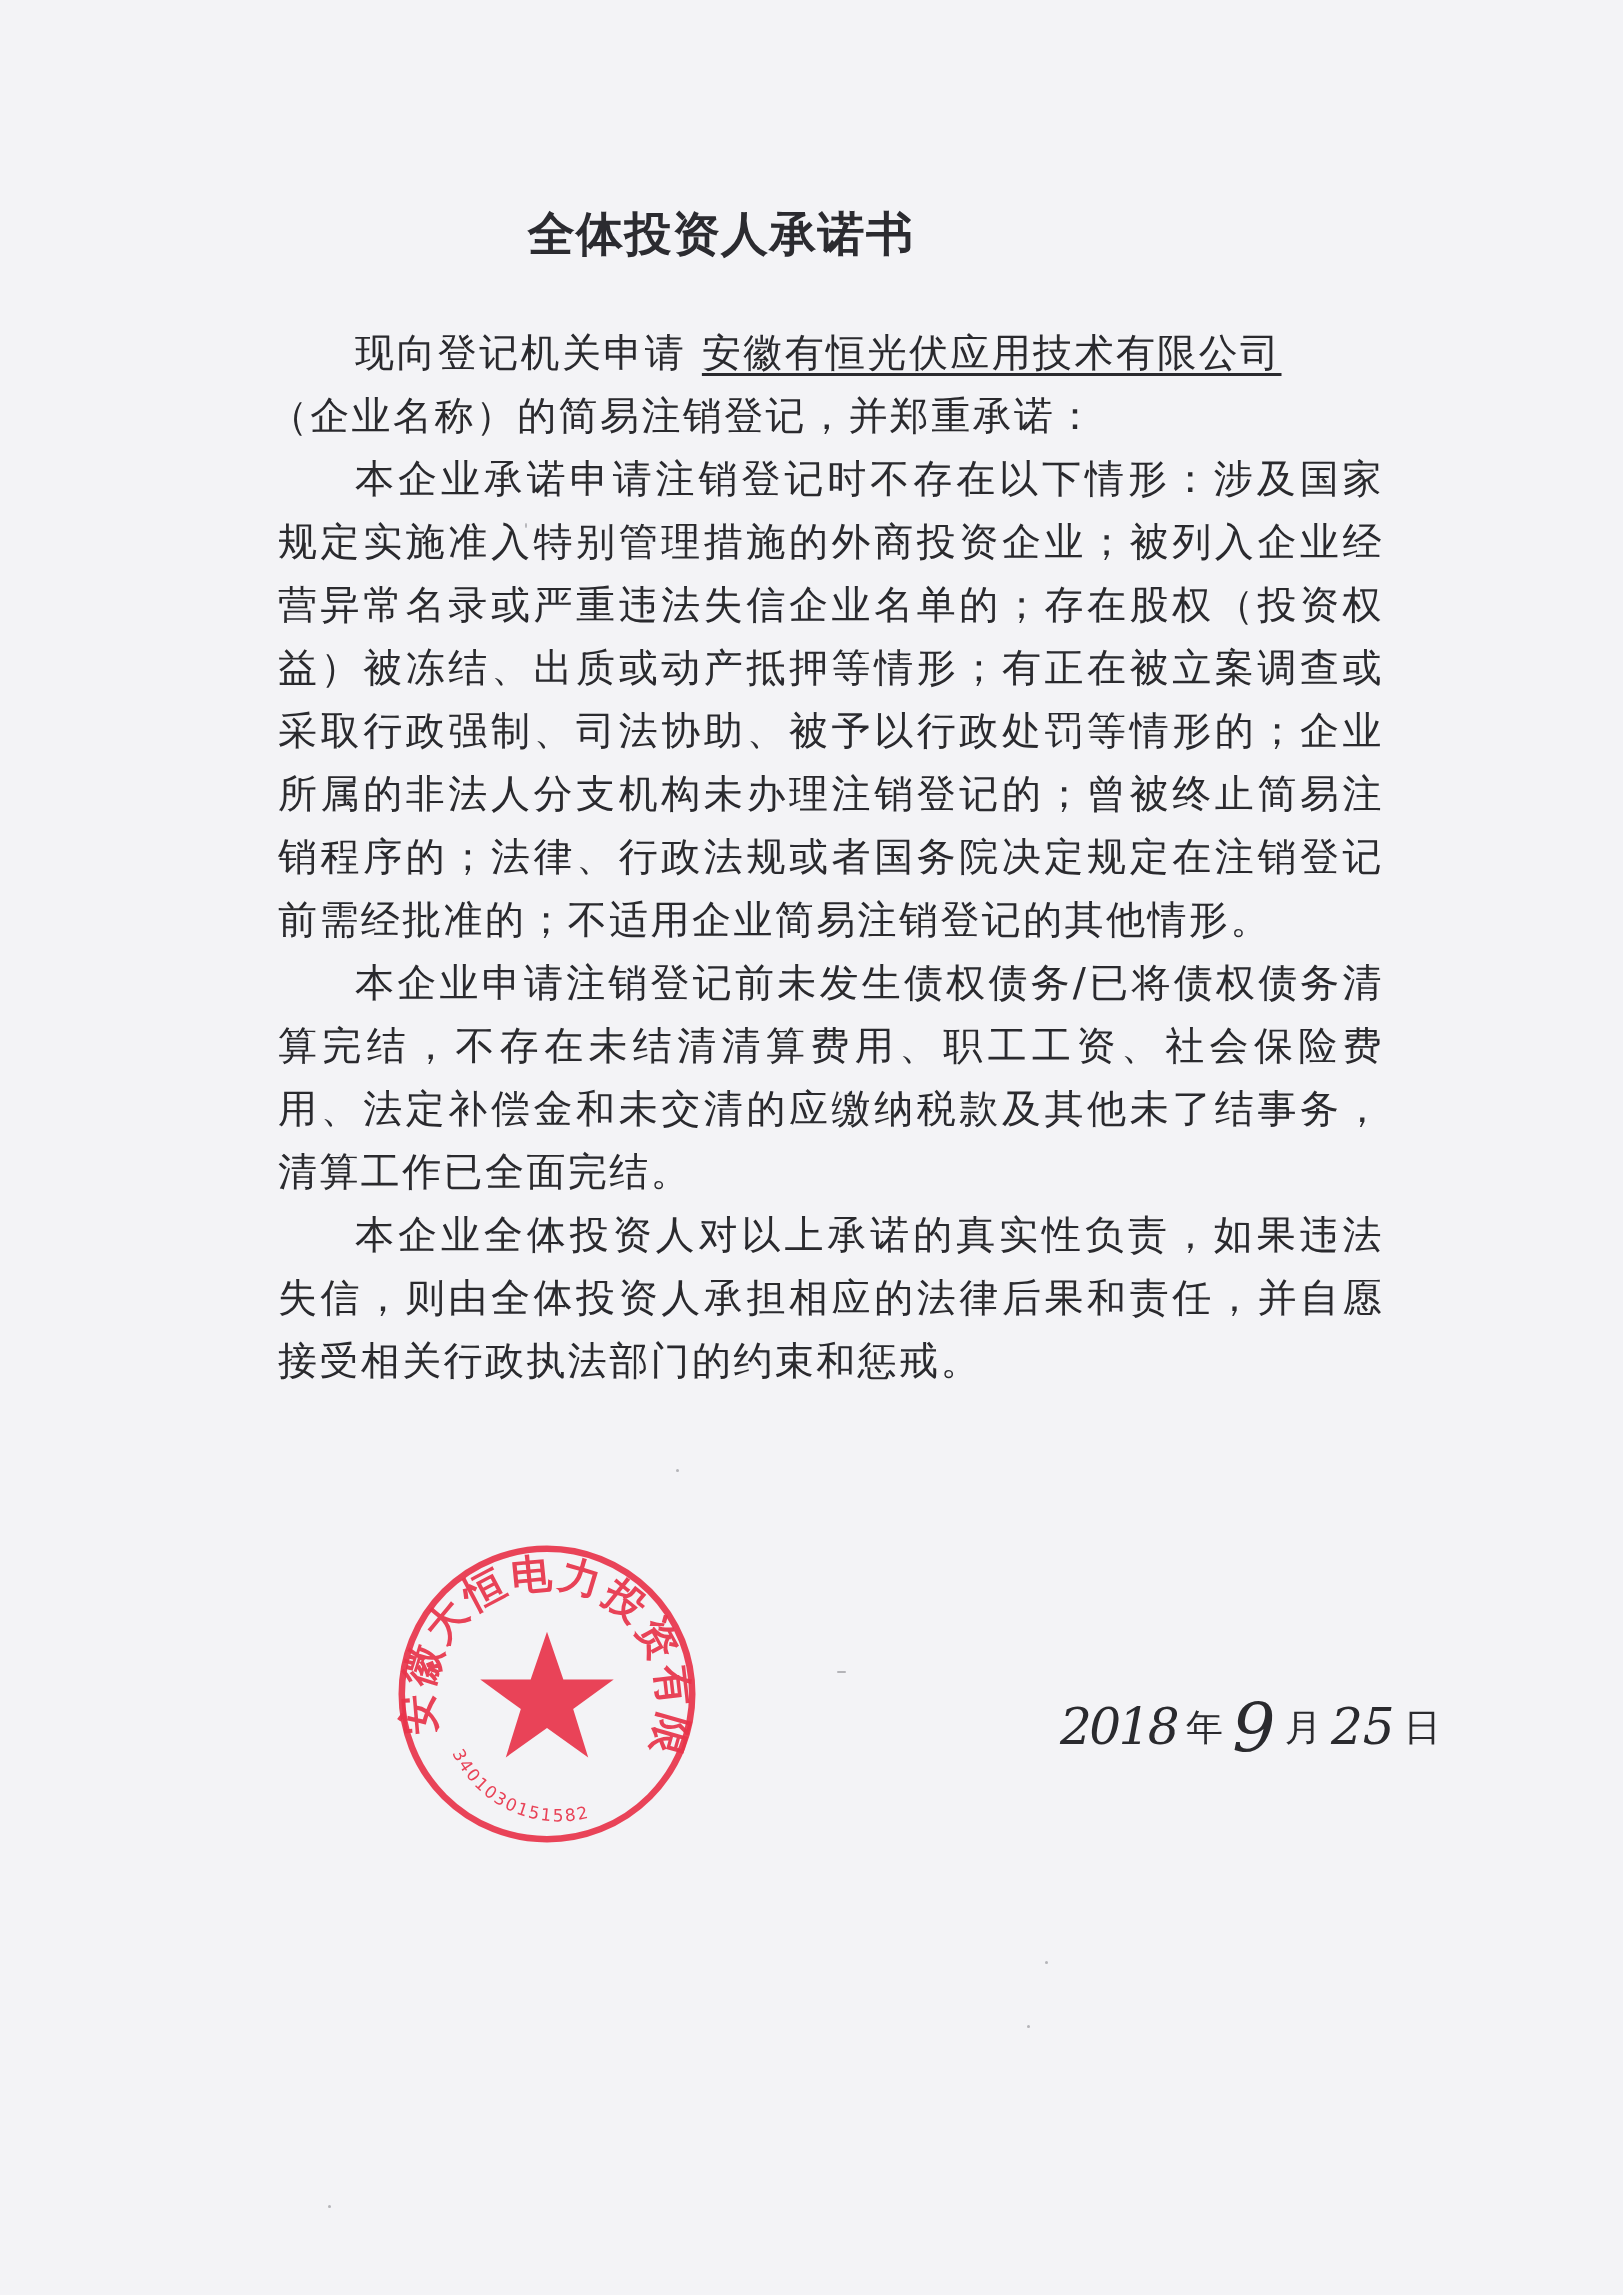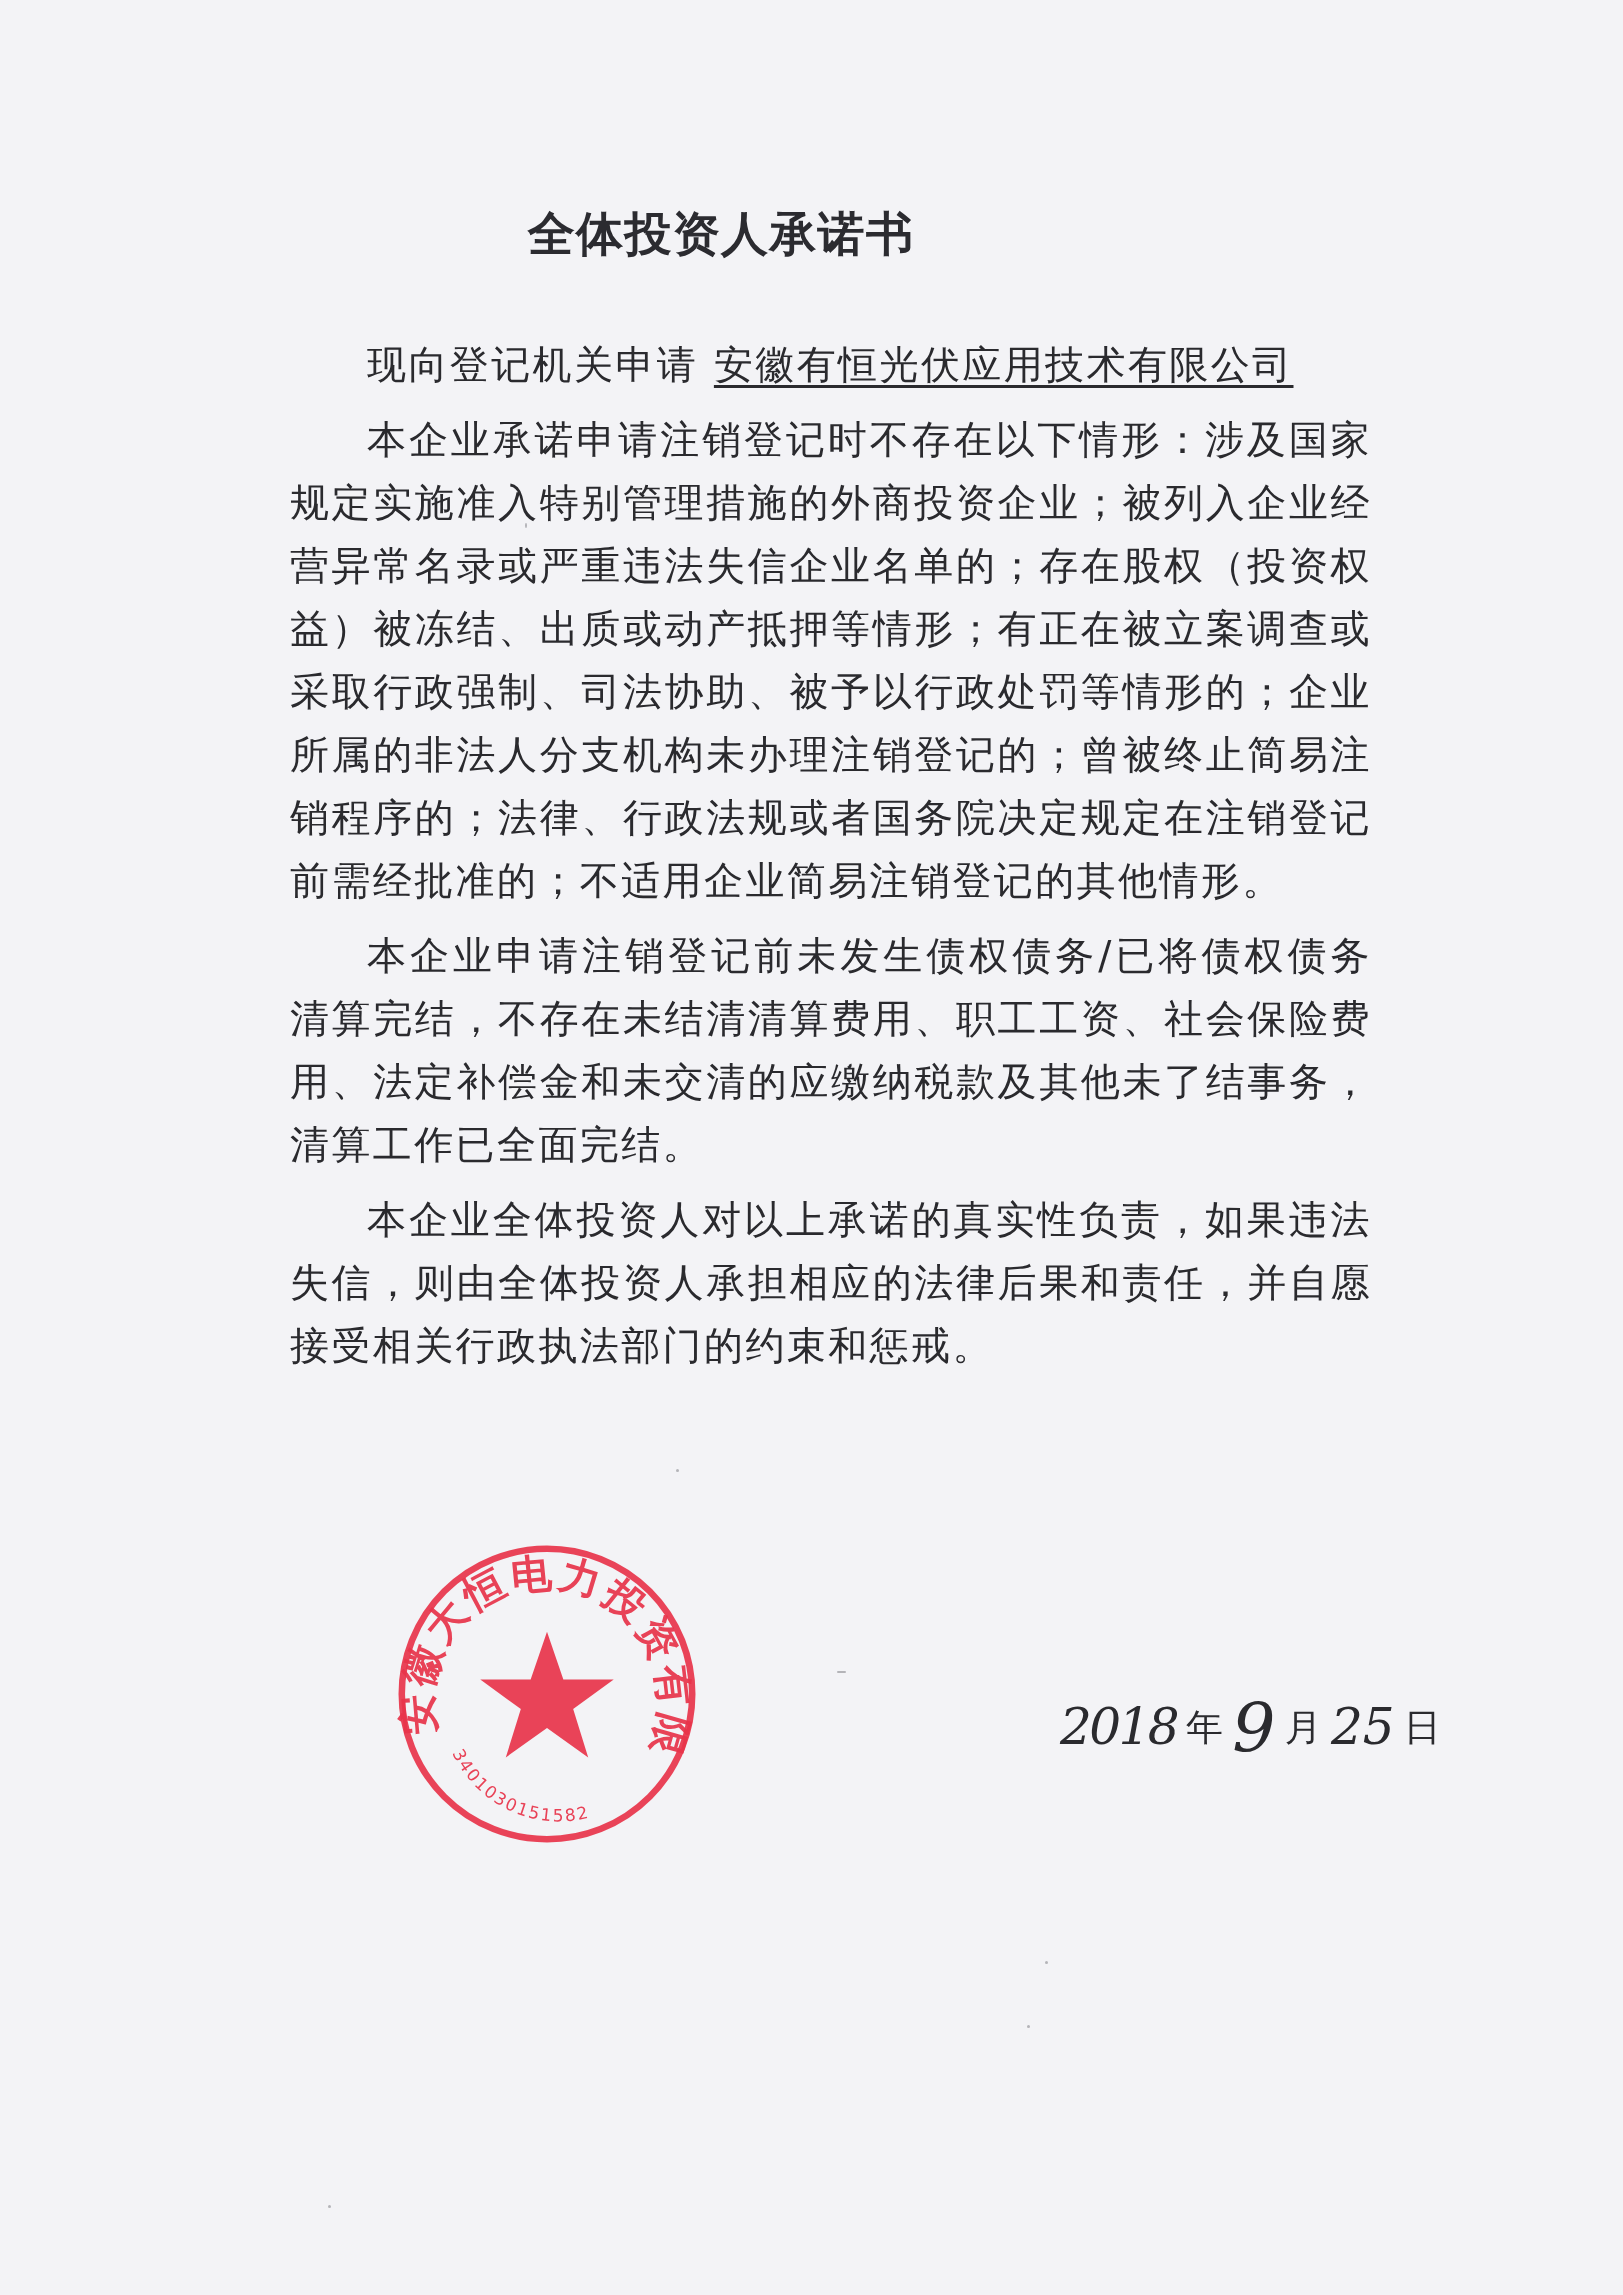--- a/index.html
+++ b/index.html
@@ -38,21 +38,21 @@
     position: absolute;
     left: 278px;
     top: 321px;
     width: 1106px;
     font-size: 39px;
     line-height: 63px;
     letter-spacing: 2.4px;
     color: #2a2a2e;
   }
   .para {
-    margin: 12px;
+    margin: 0;
     text-indent: 77px;
     text-align: justify;
   }
   .company-name {
     text-decoration: underline;
     text-decoration-thickness: 2.6px;
     text-underline-offset: 6.5px;
     padding-left: 15.7px;
   }
   .signature-label {
@@ -103,21 +103,21 @@
 </style>
 </head>
 <body>
 
 <div class="page">
 
   <div class="title">全体投资人承诺书</div>
 
   <div class="body-block">
     <p class="para">
-      <span>现向登记机关申请</span><span class="company-name">安徽有恒光伏应用技术有限公司</span>
+      <span>现向登记机关申请</span><span class="company-name">安徽有恒光伏应用技术有限公司</span><span style="display:block;text-indent:0;margin-left:-9.2px;">（企业名称）的简易注销登记，并郑重承诺：</span>
     </p>
     <p class="para">本企业承诺申请注销登记时不存在以下情形：涉及国家规定实施准入特别管理措施的外商投资企业；被列入企业经营异常名录或严重违法失信企业名单的；存在股权（投资权益）被冻结、出质或动产抵押等情形；有正在被立案调查或采取行政强制、司法协助、被予以行政处罚等情形的；企业所属的非法人分支机构未办理注销登记的；曾被终止简易注销程序的；法律、行政法规或者国务院决定规定在注销登记前需经批准的；不适用企业简易注销登记的其他情形。</p>
     <p class="para">本企业申请注销登记前未发生债权债务/已将债权债务清算完结，不存在未结清清算费用、职工工资、社会保险费用、法定补偿金和未交清的应缴纳税款及其他未了结事务，清算工作已全面完结。</p>
     <p class="para">本企业全体投资人对以上承诺的真实性负责，如果违法失信，则由全体投资人承担相应的法律后果和责任，并自愿接受相关行政执法部门的约束和惩戒。</p>
   </div>
 
 
   <div class="stamp">
     <svg width="314" height="314" viewBox="0 0 480 480" xmlns="http://www.w3.org/2000/svg">
       <defs>

